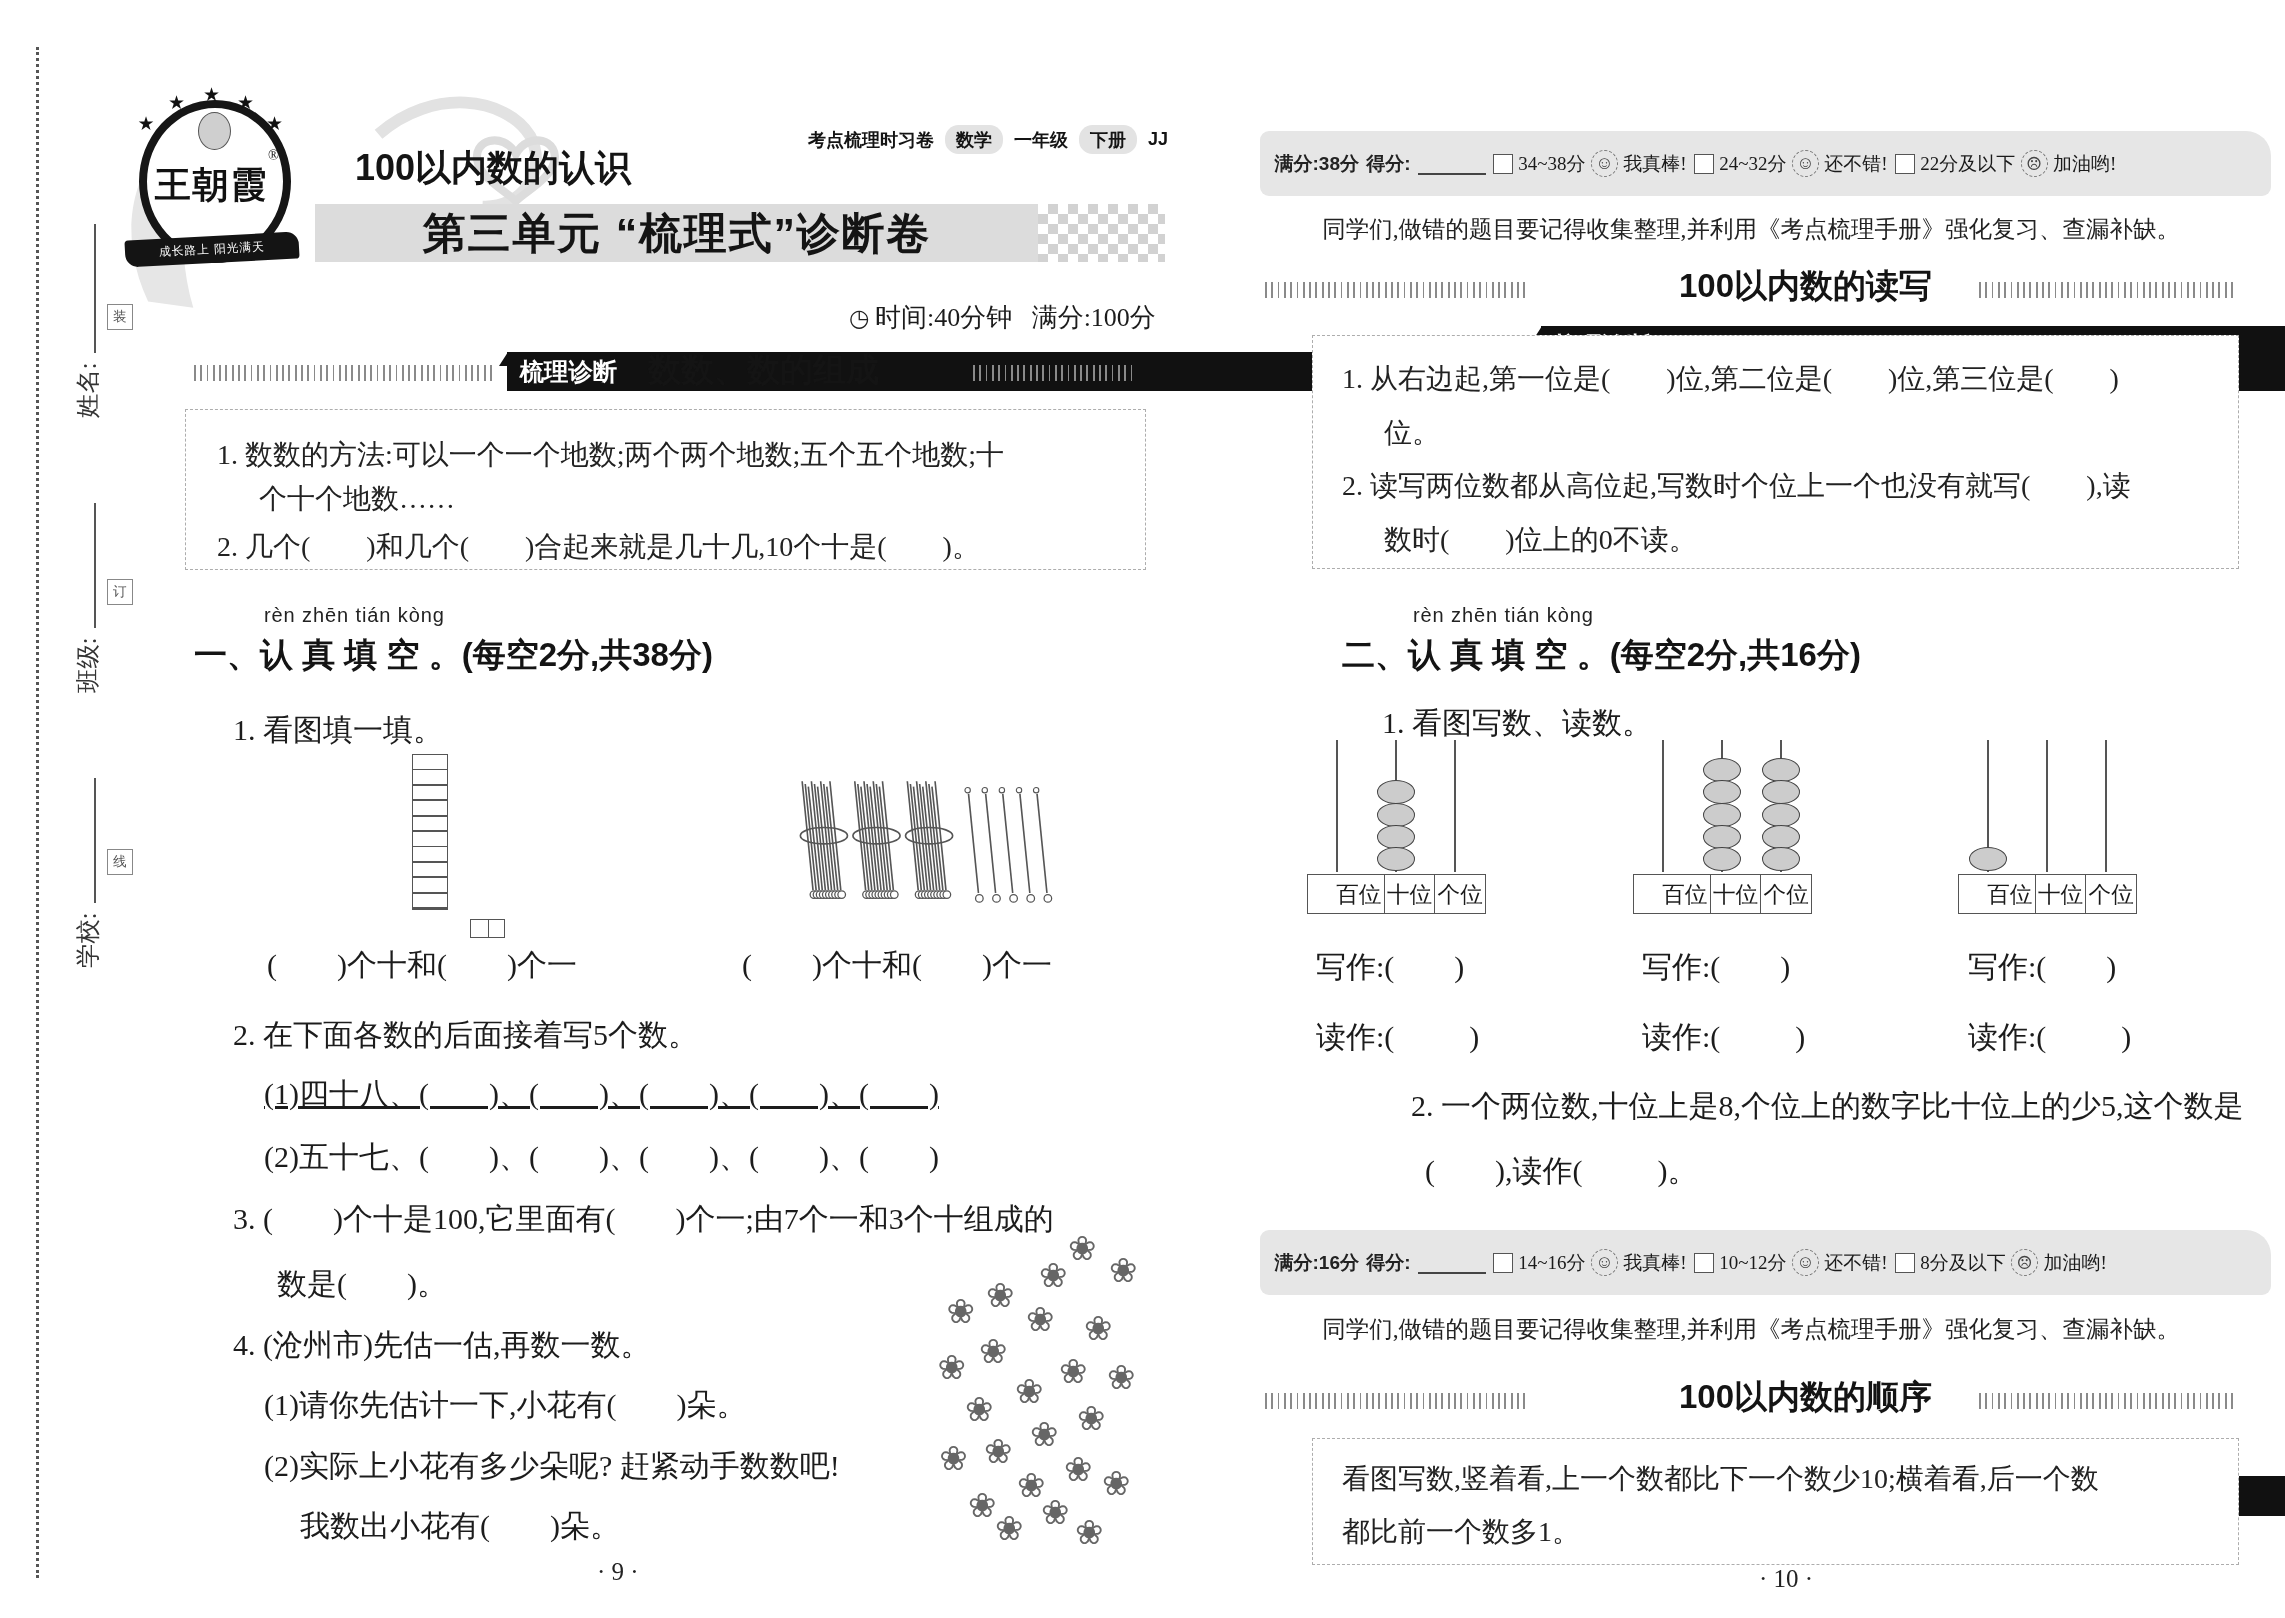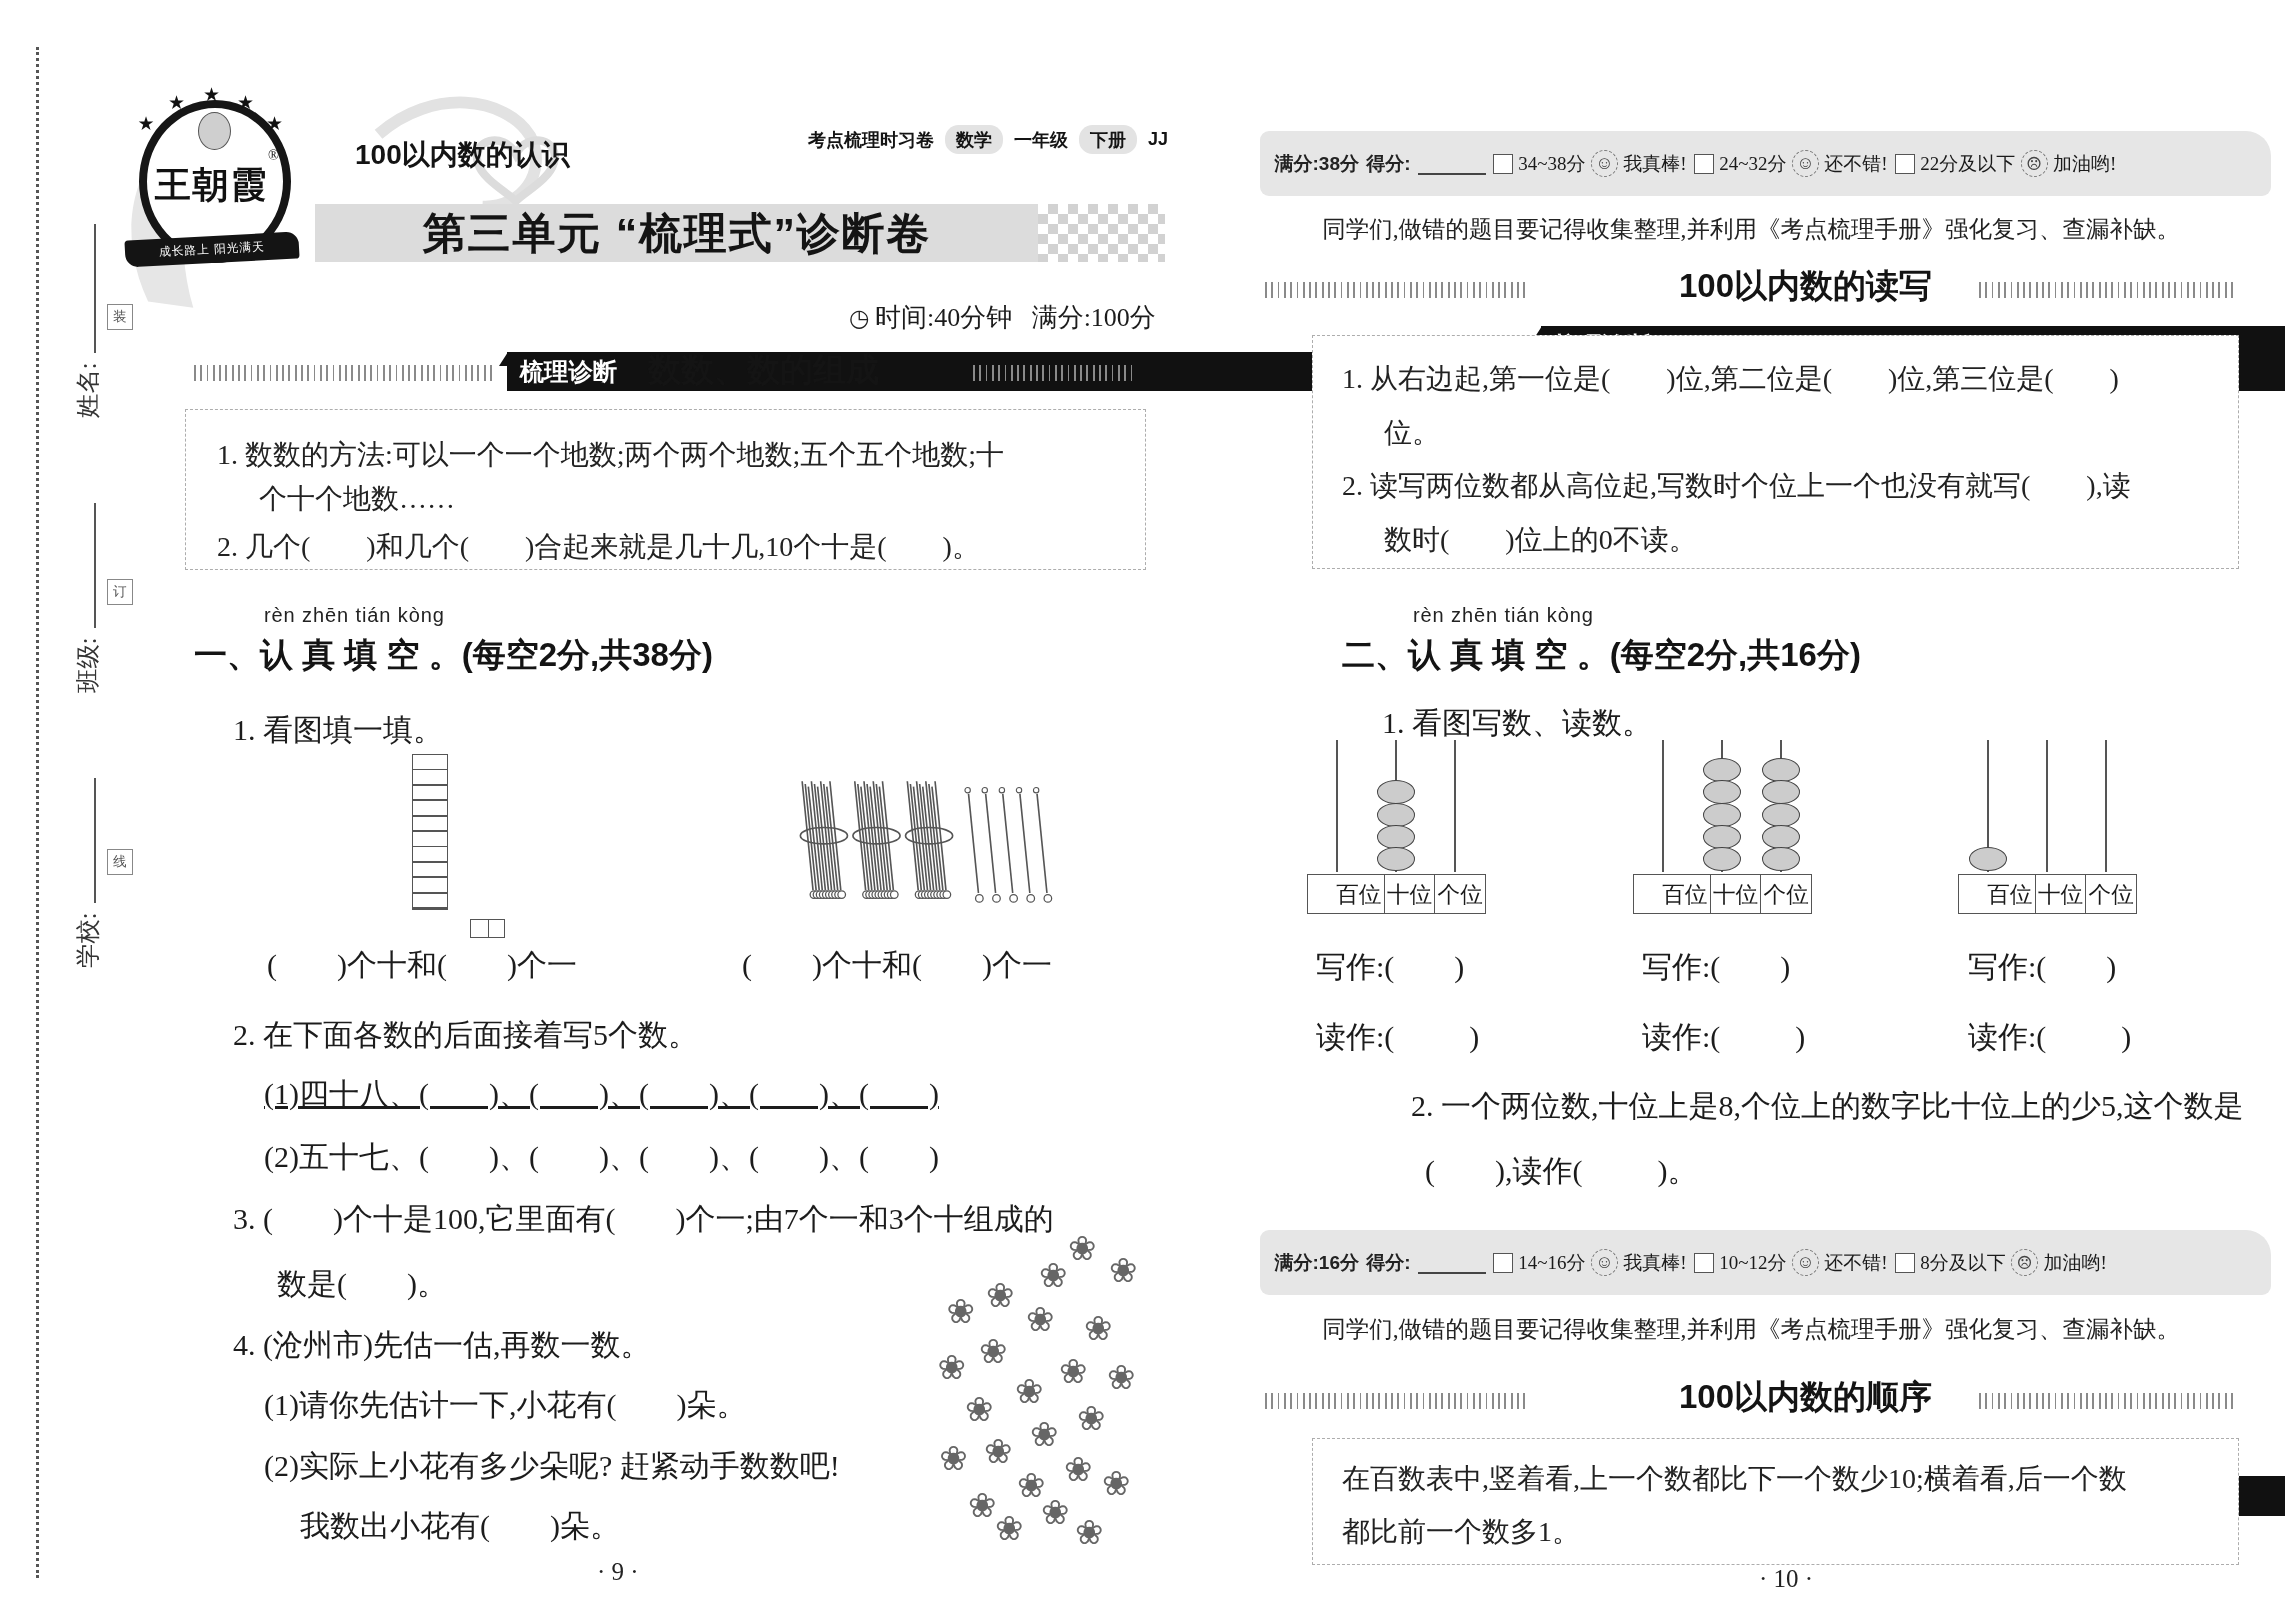--- a/index.html
+++ b/index.html
@@ -118,21 +118,21 @@
   </div>
 
   <div class="abs masthead hd" style="left:808px;top:125px;">
     <span>考点梳理时习卷</span>
     <span class="pill">数学</span>
     <span>一年级</span>
     <span class="pill">下册</span>
     <span>JJ</span>
   </div>
 
-  <div class="abs hd" style="left:355px;top:136px;font-size:28px;">100以内数的认识</div>
+  <div class="abs hd" style="left:355px;top:144px;font-size:36px;">100以内数的认识</div>
   <div class="abs banner hd" style="left:315px;top:204px;width:724px;">第三单元 “梳理式”诊断卷</div>
   <div class="abs checker" style="left:1038px;top:204px;width:127px;"></div>
 
   <div class="abs" style="left:849px;top:302px;display:flex;align-items:center;">
     <span class="clock"></span>
     <span class="t" style="font-size:26px;">时间:40分钟   满分:100分</span>
   </div>
 
   <div class="abs ticks" style="left:194px;top:365px;width:300px;"></div>
   <div class="abs badge" style="left:507px;top:352px;">梳理诊断</div>
@@ -417,19 +417,19 @@
     </span>
   </div>
   <div class="abs note" style="left:1260px;top:1313px;width:982px;">同学们,做错的题目要记得收集整理,并利用《考点梳理手册》强化复习、查漏补缺。</div>
 
   <div class="abs ticks" style="left:1265px;top:1393px;width:262px;"></div>
   <div class="abs badge" style="left:1541px;top:1379px;">梳理诊断</div>
   <div class="abs hd sec-title" style="left:1679px;top:1375px;">100以内数的顺序</div>
   <div class="abs ticks" style="left:1979px;top:1393px;width:255px;"></div>
 
   <div class="abs kbox" style="left:1312px;top:1438px;width:925px;height:125px;"></div>
-  <div class="abs tb" style="left:1342px;top:1460px;">在百数表中,竖着看,上一个数都比下一个数少10;横着看,后一个数</div>
+  <div class="abs tb" style="left:1342px;top:1460px;">看图写数,竖着看,上一个数都比下一个数少10;横着看,后一个数</div>
   <div class="abs tb" style="left:1342px;top:1513px;">都比前一个数多1。</div>
 
   <div class="abs pageno" style="left:1759px;top:1565px;">· 10 ·</div>
 
 </div>
 
 
 </body></html>

